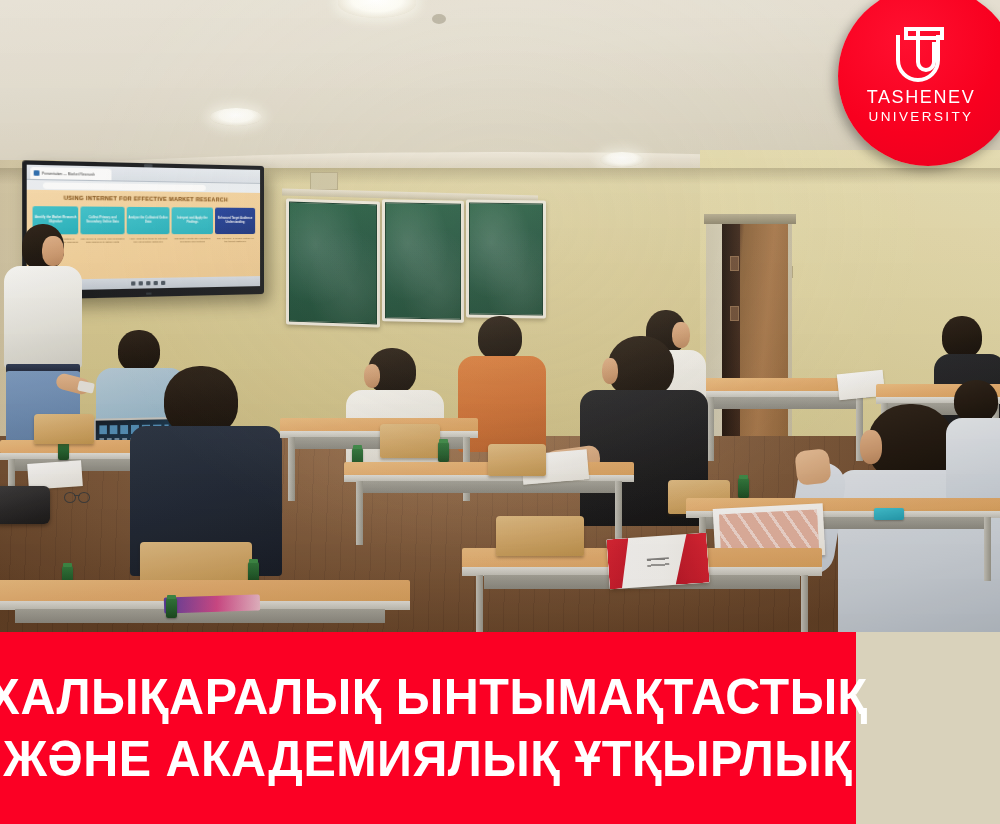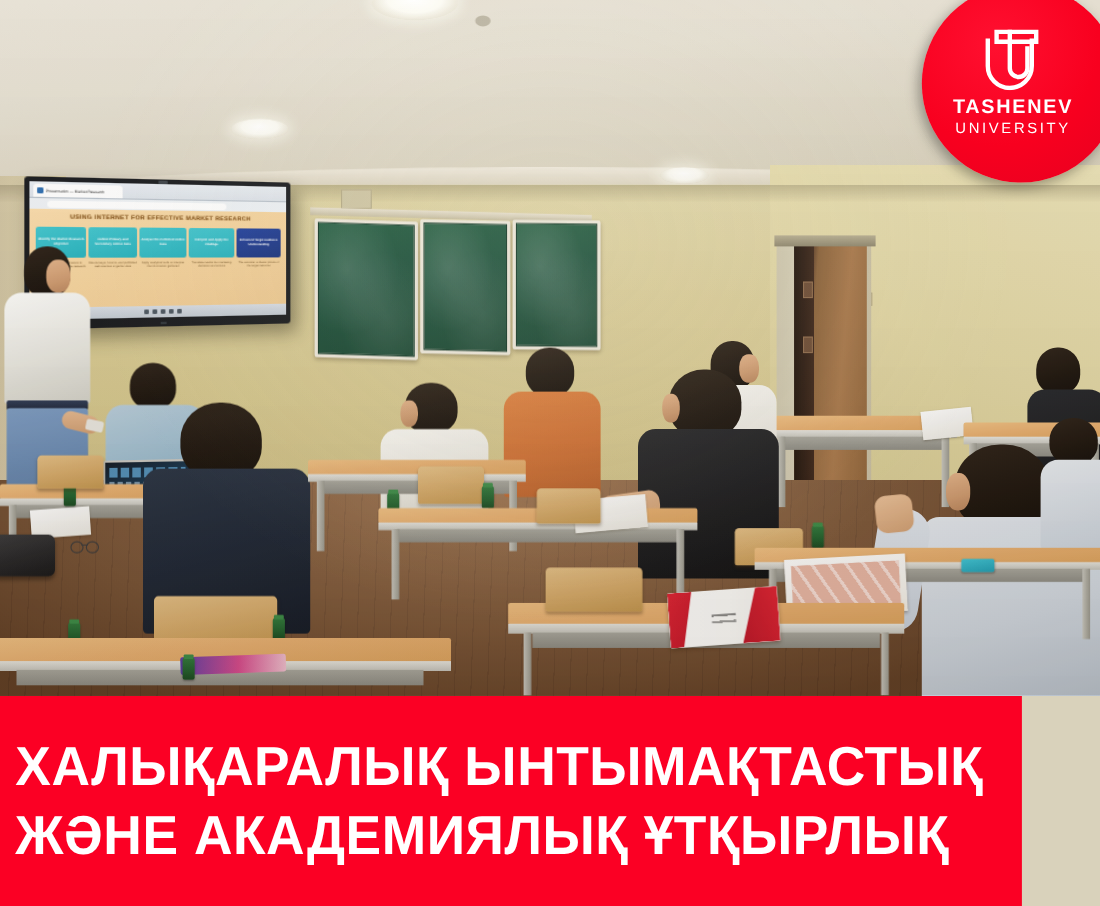--- a/index.html
+++ b/index.html
@@ -356,31 +356,31 @@
     border-radius:50%;
     background:radial-gradient(circle at 38% 30%,#ff1030 0%,#f8001f 55%,#e60020 100%);
     box-shadow:-3px 4px 12px rgba(0,0,0,.35);
     display:flex;flex-direction:column;align-items:center;justify-content:center;
     padding-right:14px;box-sizing:border-box;
   }
   .logo-mark{
     position:relative;width:62px;height:58px;margin-top:-4px;margin-bottom:6px;
   }
   .logo-word{
-    font-size:18px;font-weight:bold;color:#fff;letter-spacing:1.6px;line-height:1;
+    font-size:18px;font-weight:normal;color:#fff;letter-spacing:1.6px;line-height:1;
   }
   .logo-sub{
     font-size:13.5px;color:#fff;letter-spacing:2.4px;line-height:1;margin-top:4px;
   }
 
   
   .banner{
-    position:absolute;left:0;top:632px;width:929px;height:192px;
+    position:absolute;left:0;top:632px;width:856px;height:192px;
     background:#fb0024;
-    display:flex;flex-direction:column;justify-content:center;
+    display:flex;flex-direction:column;align-items:center;justify-content:center;
   }
   .banner-line{
     color:#ffffff;
     font-weight:bold;
     font-size:50px;
     letter-spacing:.5px;
     line-height:1.05;
     white-space:nowrap;
     transform:scaleX(.97);
   }

